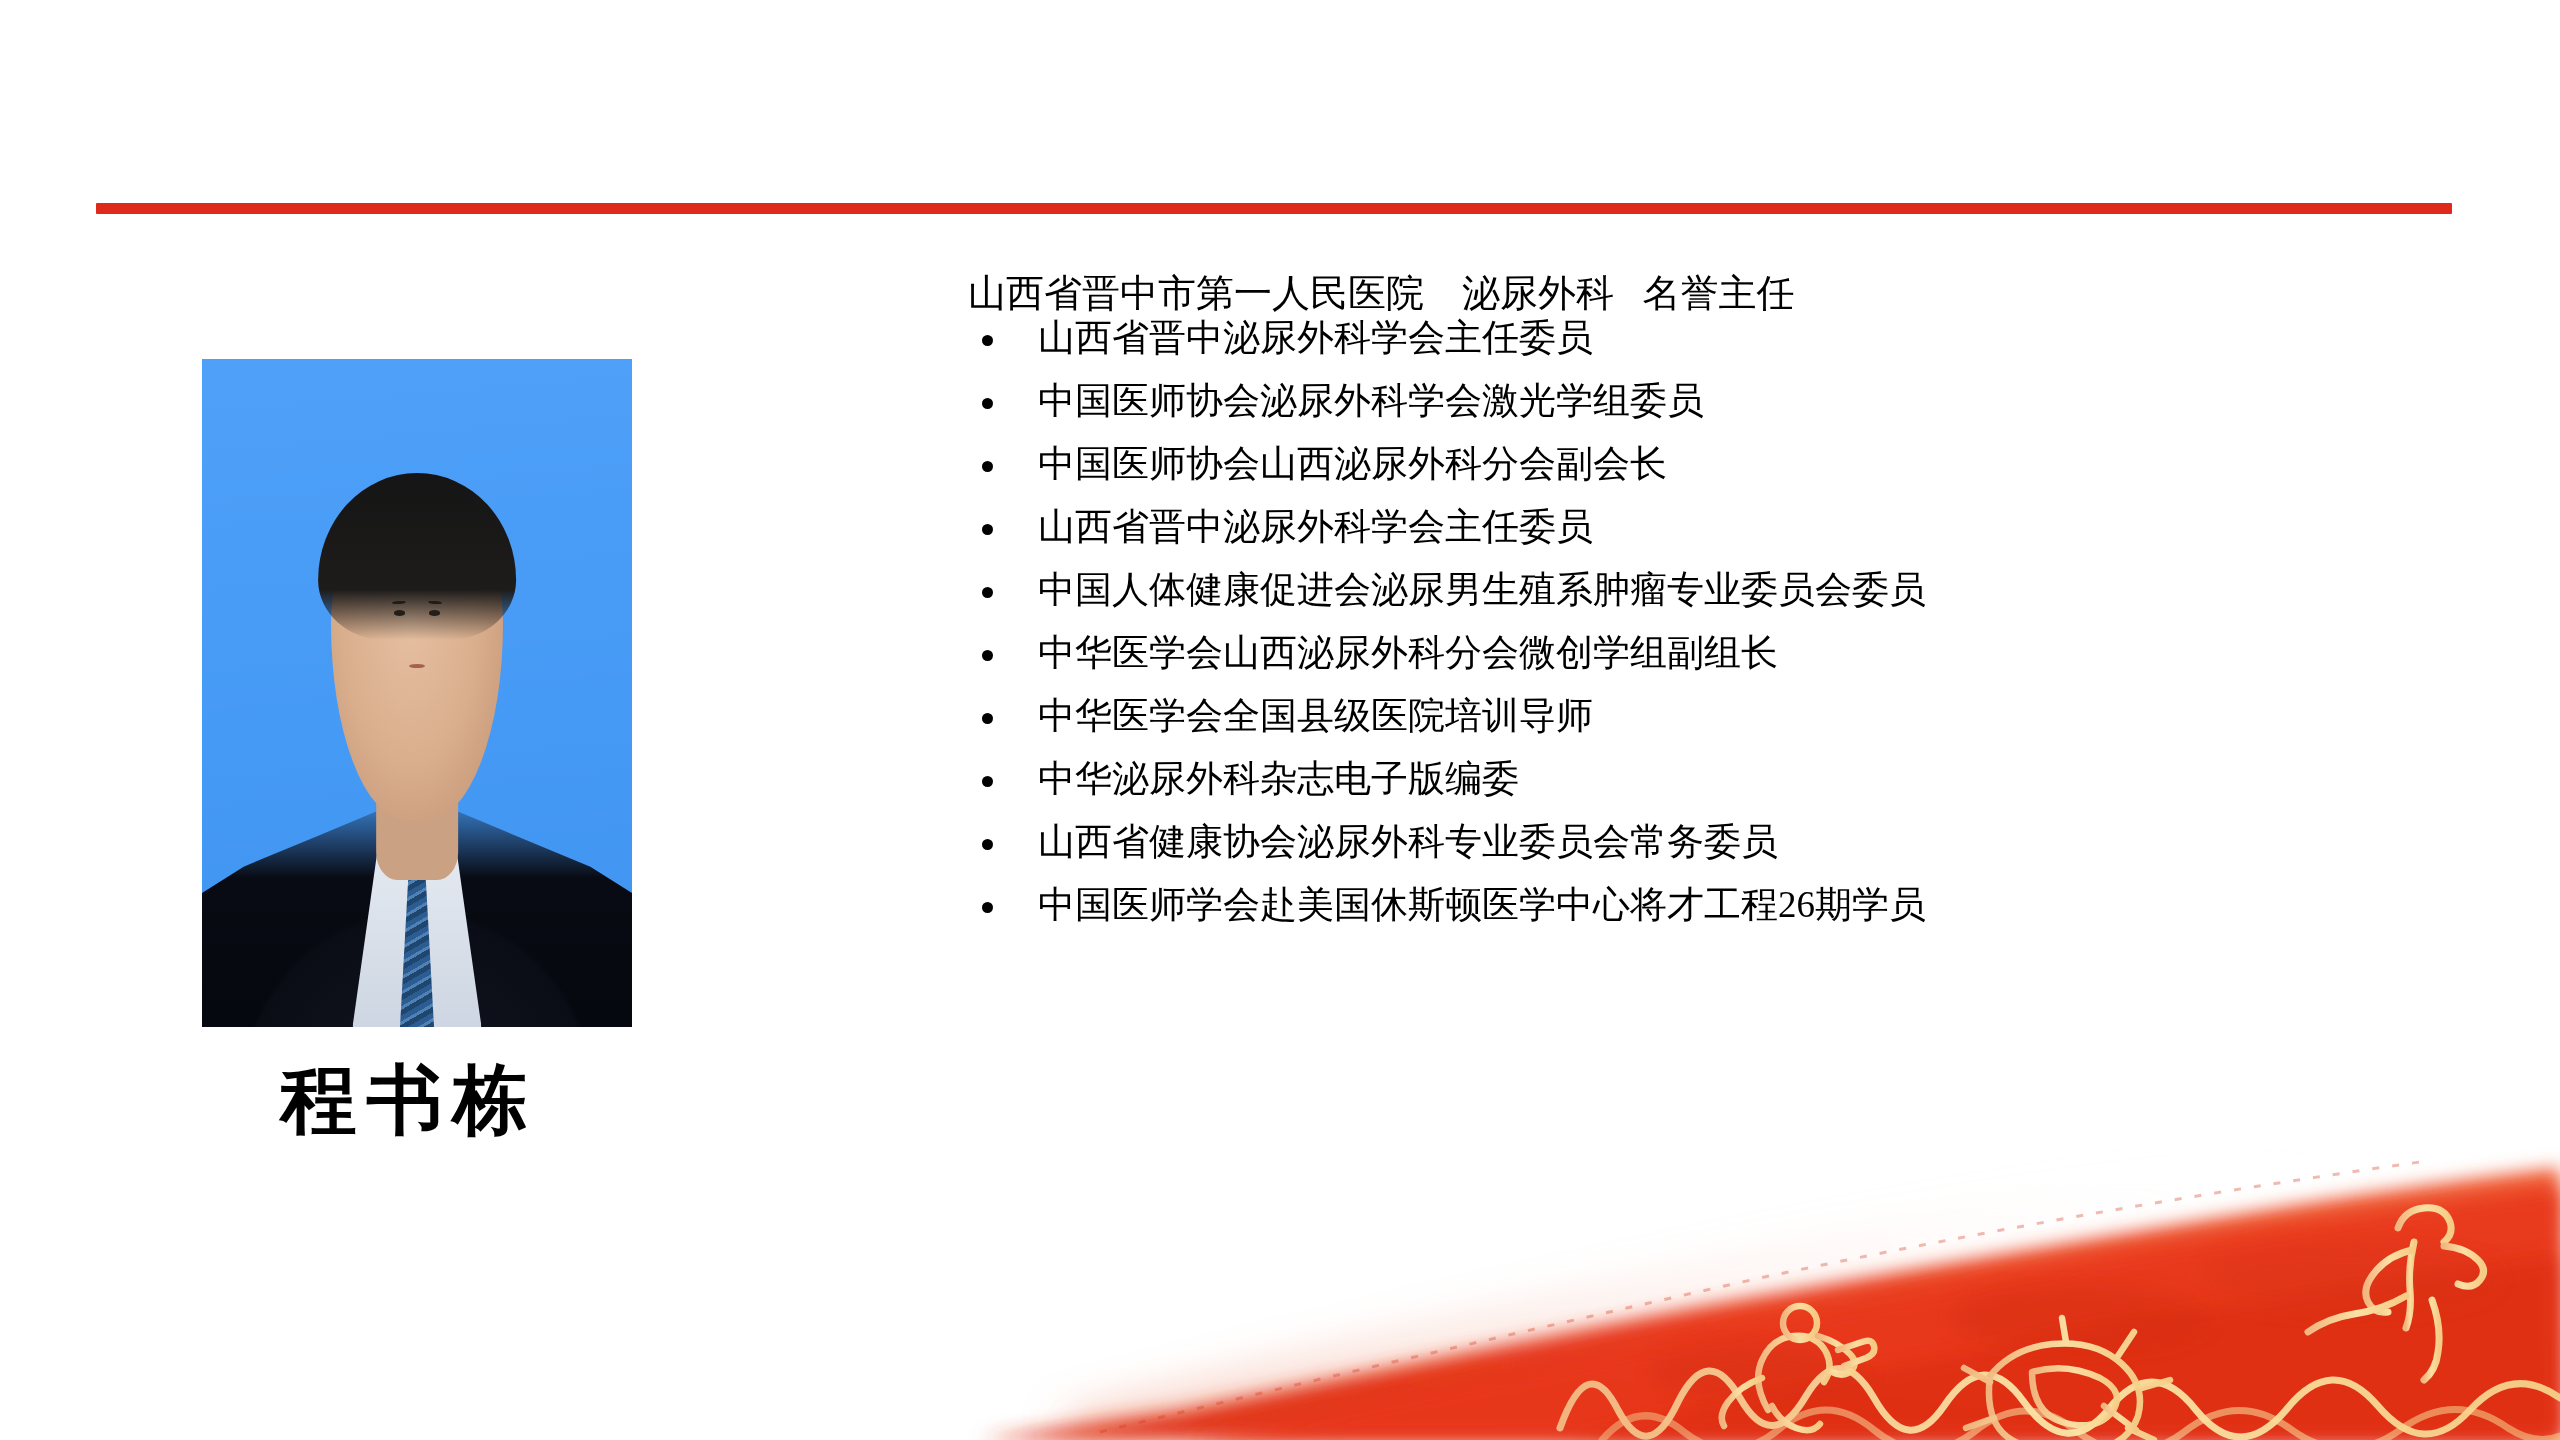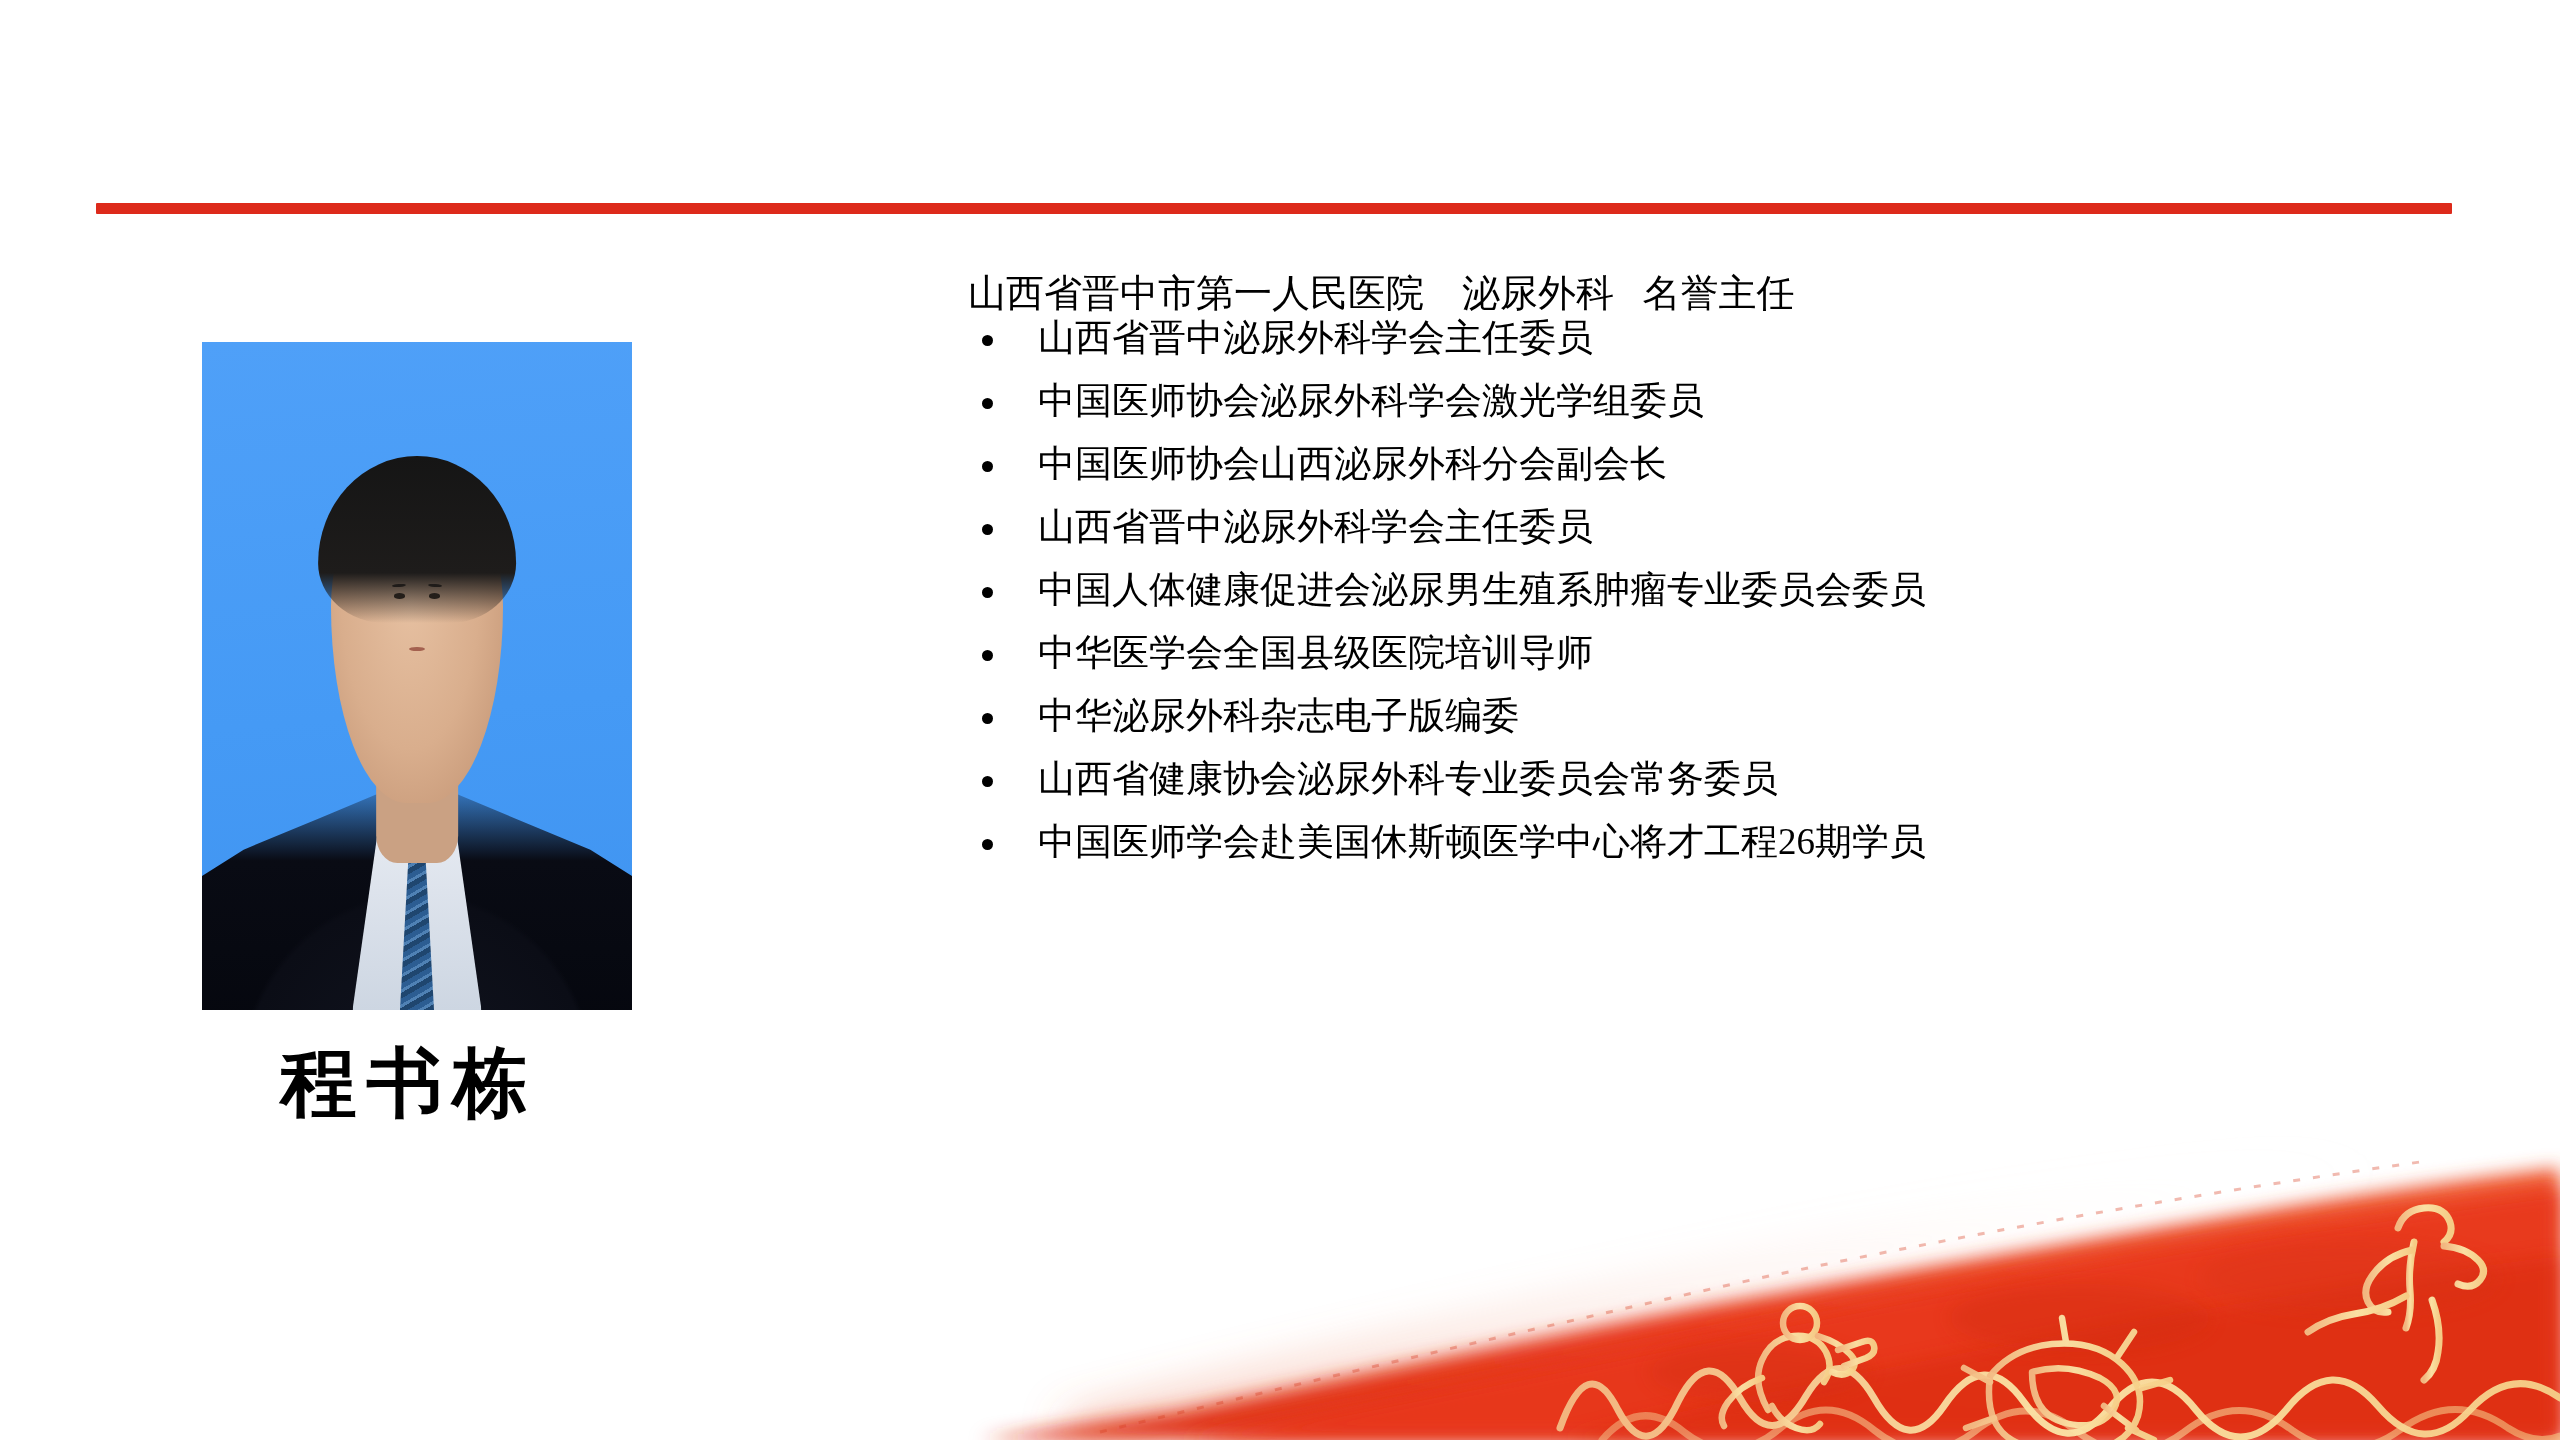--- a/index.html
+++ b/index.html
@@ -25,21 +25,21 @@
     width: 2356px;
     height: 11px;
     background: #dd2a1b;
     border-radius: 1px;
   }
 
   
   .portrait-block {
     position: absolute;
     left: 202px;
-    top: 342px;
+    top: 359px;
     width: 415px;
   }
   .portrait-frame {
     width: 430px;
     height: 668px;
     position: relative;
     overflow: hidden;
     background: #4a9af5;
   }
   
@@ -227,20 +227,21 @@
 </div>
 
 <div class="info">
   <div class="info-heading">山西省晋中市第一人民医院    泌尿外科   名誉主任</div>
   <ul class="cred-list">
     <li class="cred-item">山西省晋中泌尿外科学会主任委员</li>
     <li class="cred-item">中国医师协会泌尿外科学会激光学组委员</li>
     <li class="cred-item">中国医师协会山西泌尿外科分会副会长</li>
     <li class="cred-item">山西省晋中泌尿外科学会主任委员</li>
     <li class="cred-item">中国人体健康促进会泌尿男生殖系肿瘤专业委员会委员</li>
+    <li class="cred-item">中华医学会山西泌尿外科分会微创学组副组长</li>
     <li class="cred-item">中华医学会全国县级医院培训导师</li>
     <li class="cred-item">中华泌尿外科杂志电子版编委</li>
     <li class="cred-item">山西省健康协会泌尿外科专业委员会常务委员</li>
     <li class="cred-item">中国医师学会赴美国休斯顿医学中心将才工程26期学员</li>
   </ul>
 </div>
 
 <div class="band">
   <svg viewBox="0 0 2560 330" preserveAspectRatio="none">
     <defs>

